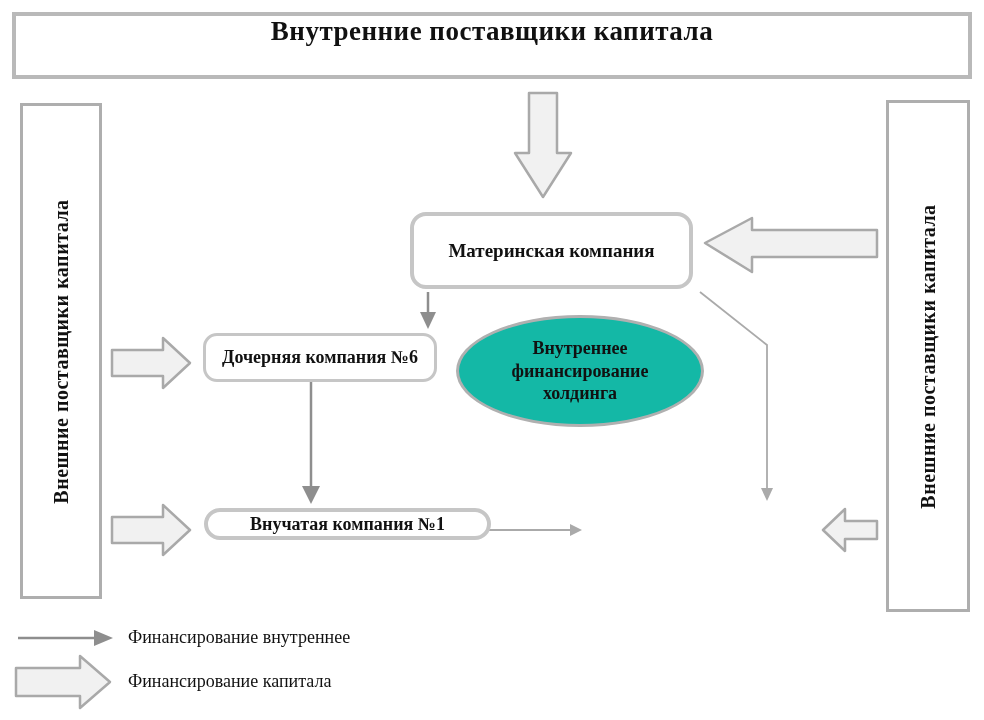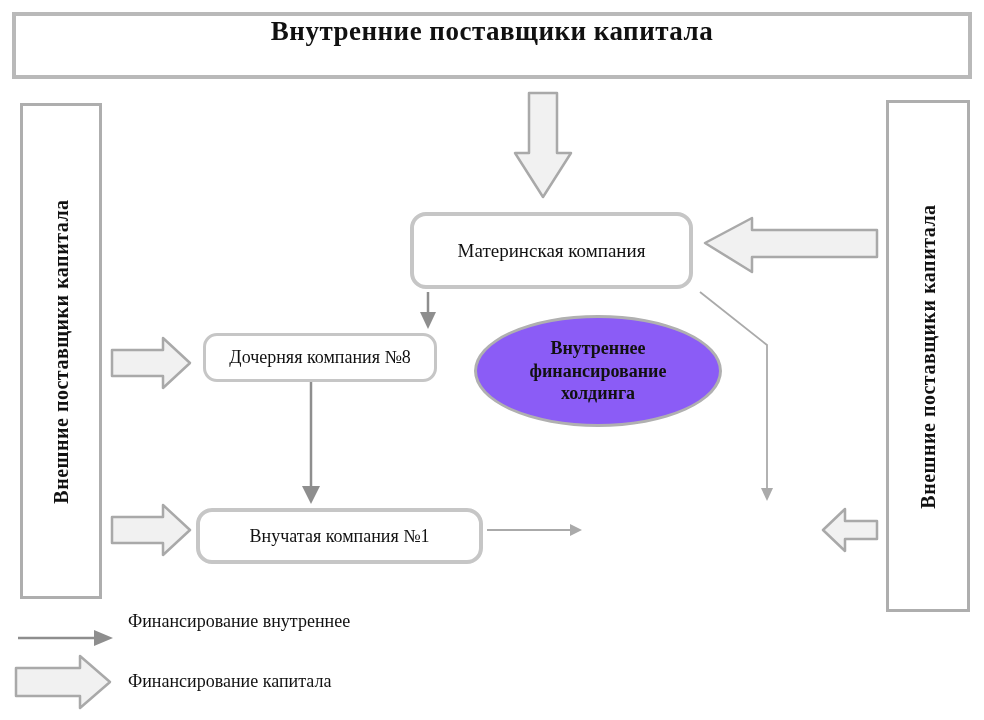--- a/index.html
+++ b/index.html
@@ -23,39 +23,39 @@
   .sidebox-left{left:20px;top:103px;width:76px;height:490px;}
   .sidebox-right{left:886px;top:100px;width:78px;height:506px;}
   .sidebox .vtext{
     transform:rotate(-90deg);white-space:nowrap;
     font-size:20px;font-weight:bold;letter-spacing:.5px;
   }
   
   .node{
     background:#ffffff;border:4px solid #c6c6c6;border-radius:16px;
     display:flex;align-items:center;justify-content:center;text-align:center;
-    font-weight:normal;box-sizing:border-box;
+    font-weight:bold;box-sizing:border-box;
   }
   .node-mother{left:410px;top:212px;width:283px;height:77px;font-size:19px;}
   .node-d1{left:203px;top:333px;width:234px;height:49px;font-size:18px;border-width:3px;border-radius:14px;}
-  .node-grand{left:196px;top:508px;width:287px;height:56px;font-size:18px;border-radius:16px;}
+  .node-grand{left:204px;top:508px;width:287px;height:32px;font-size:18px;border-radius:16px;}
   .node-d2{left:585px;top:508px;width:230px;height:49px;font-size:18px;border-width:3px;border-radius:14px;}
   
   .holding-ellipse{
-    left:474px;top:315px;width:248px;height:112px;
-    background:#8b5cf6;border:3px solid #b0b0b0;border-radius:50%;
+    left:456px;top:315px;width:248px;height:112px;
+    background:#14b8a6;border:3px solid #b0b0b0;border-radius:50%;
     display:flex;align-items:center;justify-content:center;text-align:center;
     box-sizing:border-box;
   }
   .holding-ellipse .etext{width:175px;font-size:18px;font-weight:bold;line-height:1.25;}
   
   #connectors{left:0;top:0;width:984px;height:720px;pointer-events:none;}
   
   .legend-label{font-size:18px;white-space:nowrap;}
-  .legend-label-1{left:128px;top:611px;}
+  .legend-label-1{left:128px;top:627px;}
   .legend-label-2{left:128px;top:671px;}
 </style>
 </head>
 <body>
 
 <div id="stage">
 
   <div class="abs banner">
     <span class="banner-label">Внутренние поставщики капитала</span>
   </div>
@@ -106,21 +106,21 @@
     </g>
 
     <polygon points="16,668 80,668 80,656 110,682 80,708 80,696 16,696" fill="#f1f1f1" stroke="#a9a9a9" stroke-width="2.5" stroke-linejoin="round"></polygon>
   </svg>
 
   <div class="abs node node-mother">
     <span>Материнская компания</span>
   </div>
 
   <div class="abs node node-d1">
-    <span>Дочерняя компания №8</span>
+    <span>Дочерняя компания №6</span>
   </div>
 
   <div class="abs holding-ellipse">
     <div class="etext">Внутреннее финансирование холдинга</div>
   </div>
 
   <div class="abs node node-grand">
     <span>Внучатая компания №1</span>
   </div>
 

